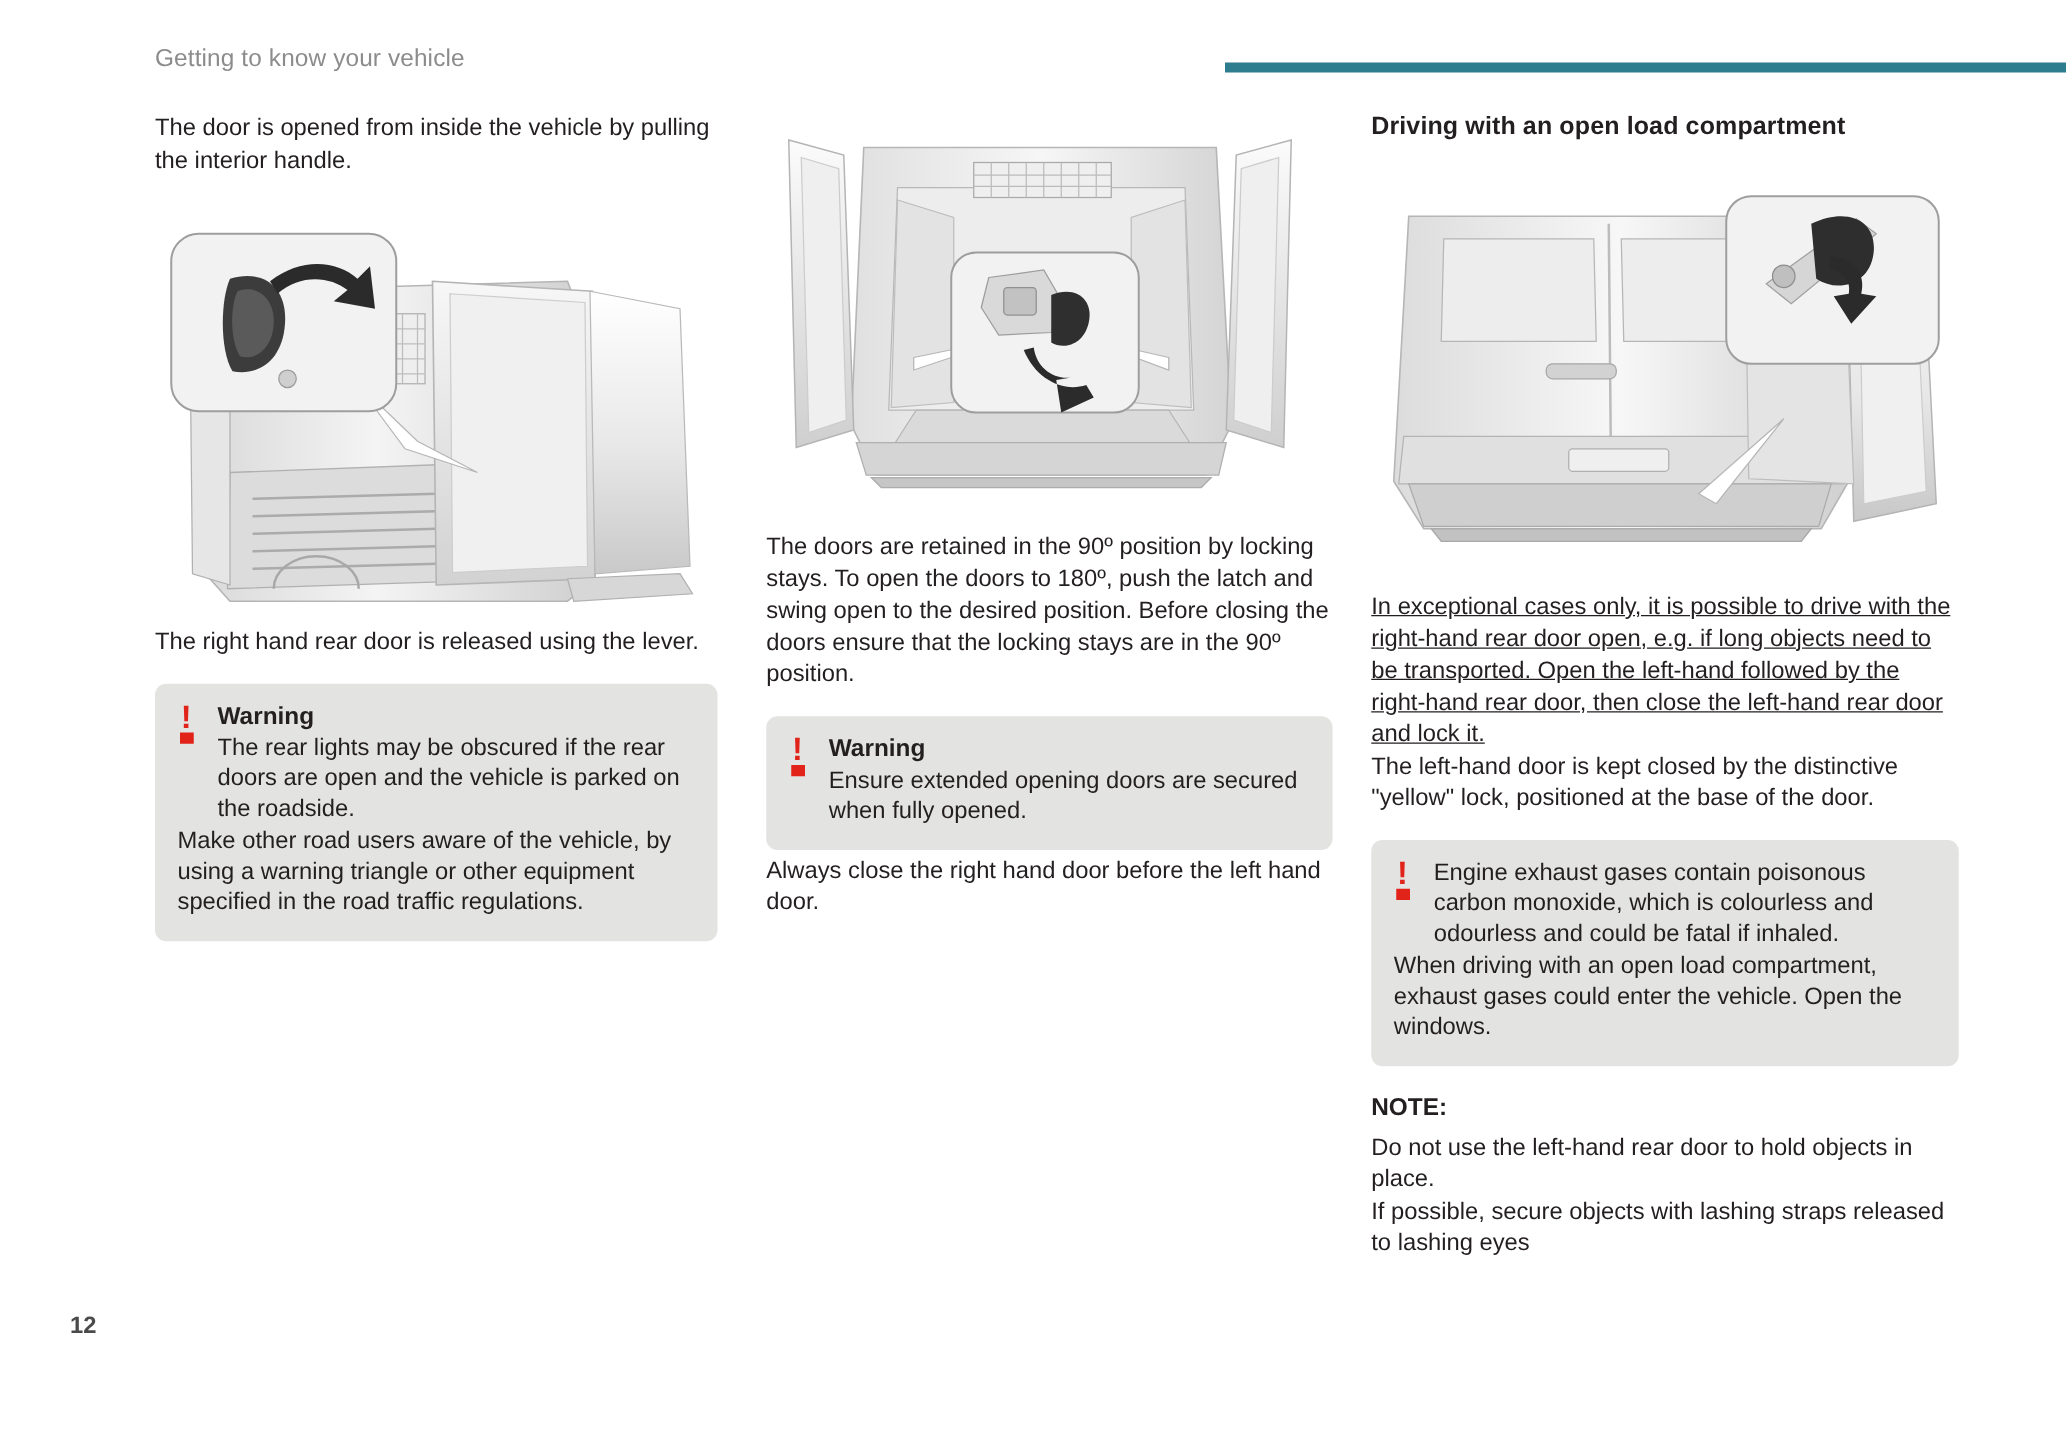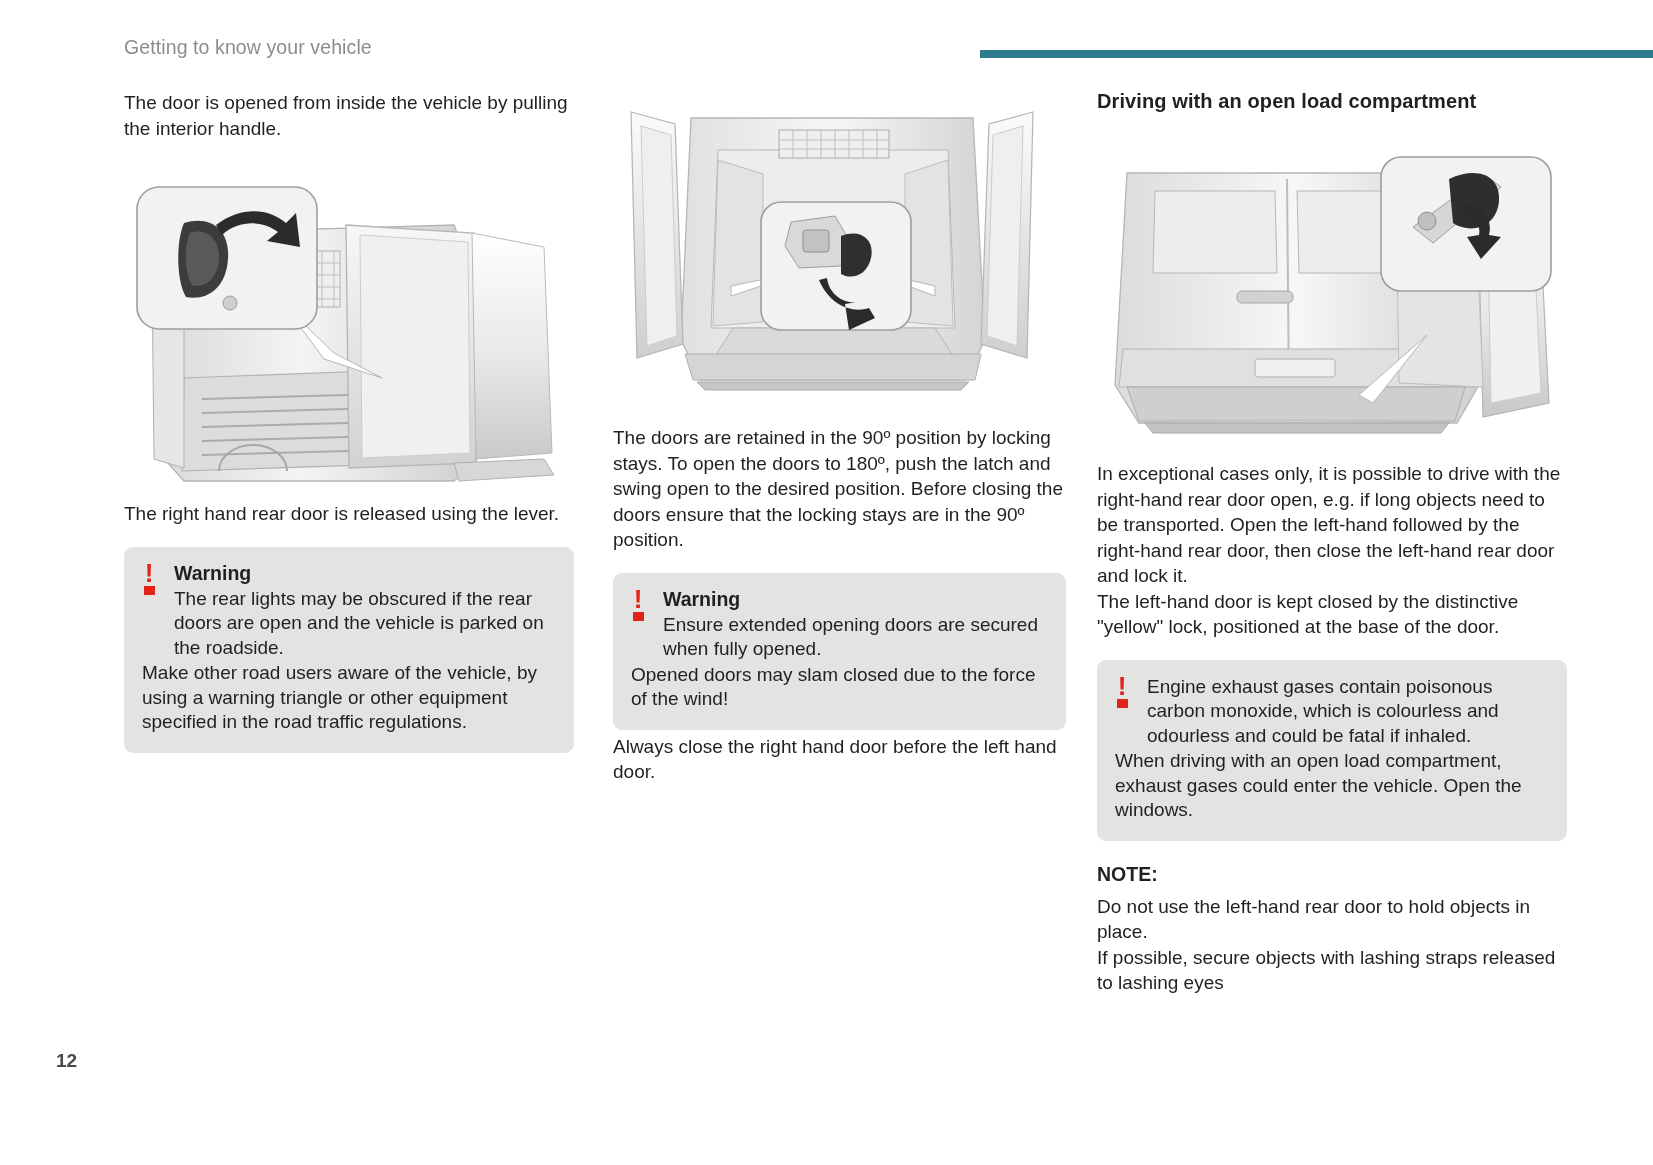--- a/index.html
+++ b/index.html
@@ -269,21 +269,20 @@
         <path d="M206 190 C216 214 238 224 256 218 L262 228 L236 240 L232 214 L244 212 C230 214 216 204 214 188 Z" fill="#2b2b2b"></path>
       </svg>
     </div>
 
     <p class="body" style="margin-top:20px;">The doors are retained in the 90º position by locking stays. To open the doors to 180º, push the latch and swing open to the desired position. Before closing the doors ensure that the locking stays are in the 90º position.</p>
 
     <div class="callout">
       <span class="bang">!<span class="dot"></span></span>
       <div class="c-title">Warning</div>
       <div class="c-text" style="margin-left:32px;">Ensure extended opening doors are secured when fully opened.</div>
-      <div class="c-text">Opened doors may slam closed due to the force of the wind!</div>
     </div>
 
     <p class="body" style="margin-top:4px;">Always close the right hand door before the left hand door.</p>
   </div>
 
   <div class="col col-3">
 
     <h2 class="section-title">Driving with an open load compartment</h2>
 
     <div class="fig">
@@ -325,21 +324,21 @@
         <rect x="284" y="22" width="170" height="134" rx="20" fill="#f2f2f2" stroke="#9e9e9e" stroke-width="1.6"></rect>
 
         <path d="M316 92 L388 40 L404 52 L336 108 Z" fill="#d6d6d6" stroke="#9f9f9f"></path>
         <path d="M352 44 C382 30 404 42 402 66 C400 92 374 100 356 88 Z" fill="#2e2e2e"></path>
         <circle cx="330" cy="86" r="9" fill="#bfbfbf" stroke="#8f8f8f"></circle>
 
         <path d="M368 70 C386 72 396 84 392 100 L404 102 L384 124 L370 102 L382 100 C384 90 378 82 366 80 Z" fill="#2b2b2b"></path>
       </svg>
     </div>
 
-    <p class="body" style="margin-top:16px;">In exceptional cases only, it is possible to drive with the right-hand rear door open, e.g. if long objects need to be transported. Open the left-hand followed by the right-hand rear door, then close the left-hand rear door and lock it.</p>
+    <p class="body" style="margin-top:28px;text-decoration:underline;">In exceptional cases only, it is possible to drive with the right-hand rear door open, e.g. if long objects need to be transported. Open the left-hand followed by the right-hand rear door, then close the left-hand rear door and lock it.</p>
     <p class="body">The left-hand door is kept closed by the distinctive "yellow" lock, positioned at the base of the door.</p>
 
     <div class="callout">
       <span class="bang">!<span class="dot"></span></span>
       <div class="c-text" style="margin-left:32px;">Engine exhaust gases contain poisonous carbon monoxide, which is colourless and odourless and could be fatal if inhaled.</div>
       <div class="c-text">When driving with an open load compartment, exhaust gases could enter the vehicle. Open the windows.</div>
     </div>
 
     <h3 class="note-title" style="margin-top:22px;">NOTE:</h3>
     <p class="body">Do not use the left-hand rear door to hold objects in place.</p>

